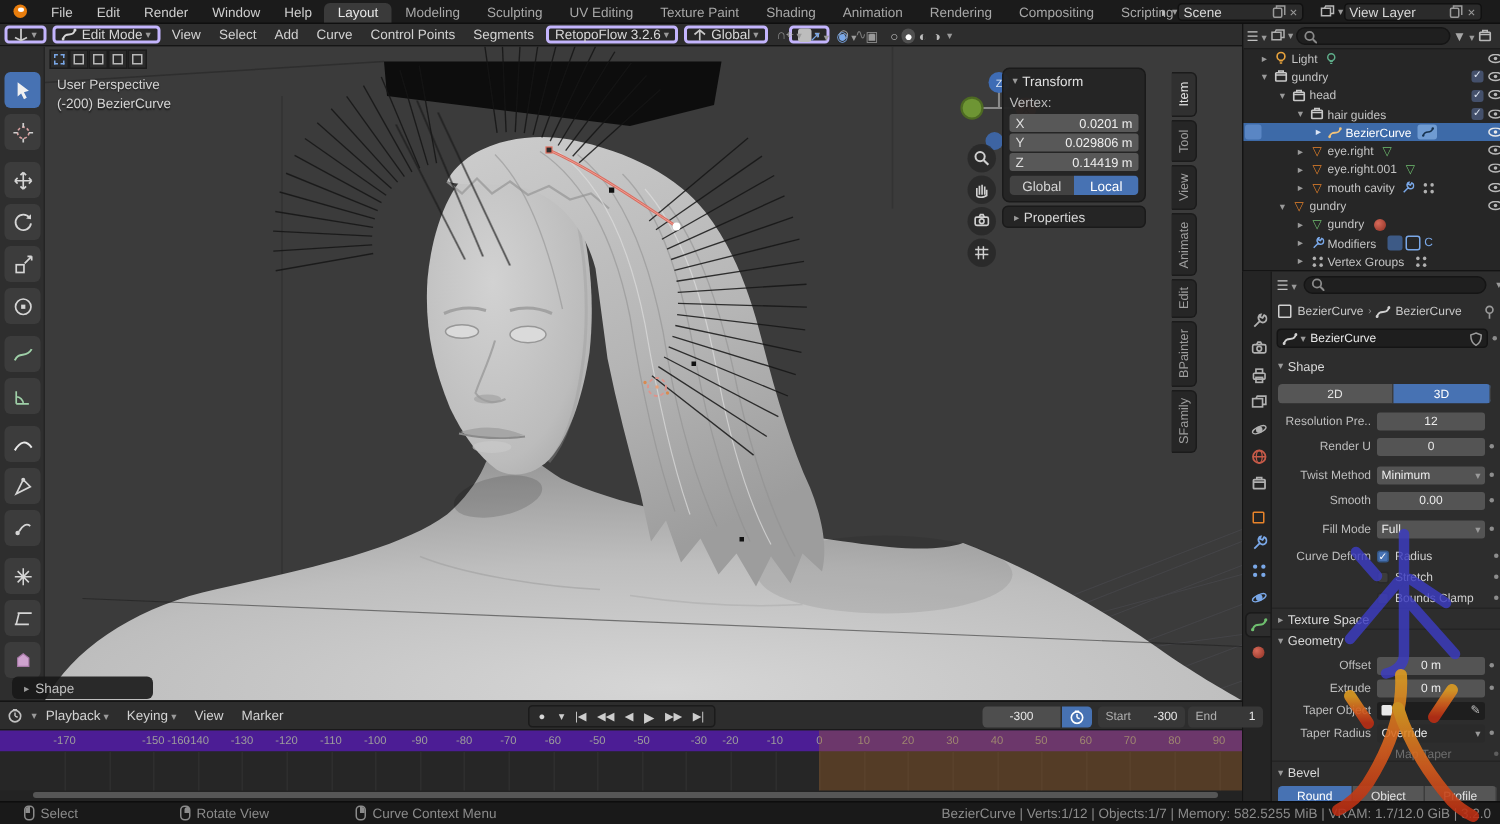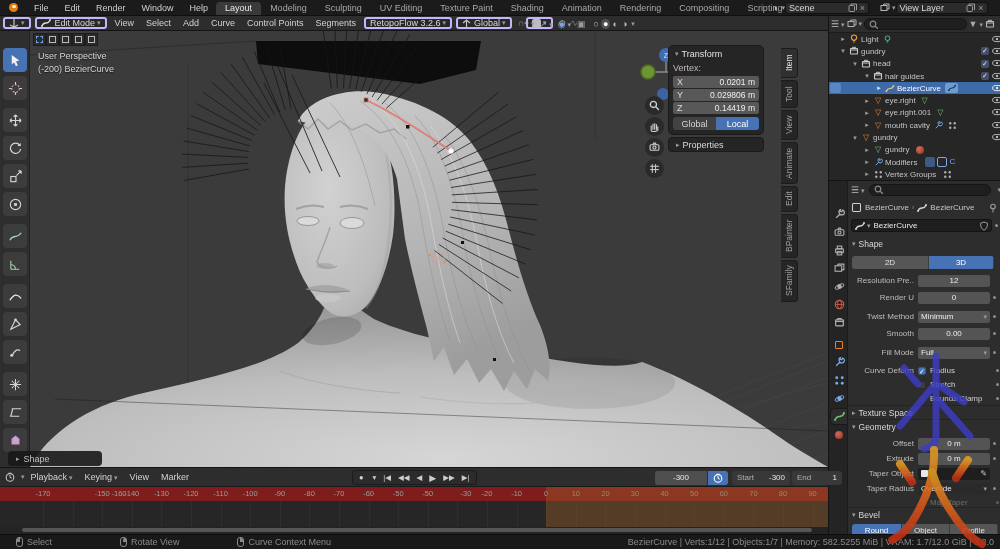--- a/index.html
+++ b/index.html
@@ -79,21 +79,21 @@
   .p-dot{width:3px;height:3px;border-radius:50%;background:#8d8d8d;margin-left:3px;}
   .p-hdr{position:absolute;left:2px;color:#d9d9d9;font-size:8.5px;display:flex;align-items:center;gap:3px;}
   .seg{position:absolute;display:flex;height:13px;border-radius:3px;overflow:hidden;}
   .seg div{display:flex;align-items:center;justify-content:center;background:#565656;color:#e2e2e2;font-size:8px;border-right:1px solid #3c3c3c;}
   .seg div.active{background:#4772b3;color:#fff;}
   .pcb{width:8px;height:8px;border-radius:2px;background:#3c3c3c;border:1px solid #2a2a2a;color:#fff;font-size:7px;line-height:8px;text-align:center;}
   .pcb.on{background:#4772b3;border-color:#355888;}
   
   #timeline{left:0;top:467px;width:828px;height:67px;background:#232323;border-top:1px solid #141414;}
   #tl-hdr{position:absolute;left:0;top:0;width:828px;height:19px;background:#2d2d2d;display:flex;align-items:center;border-bottom:1px solid #1a1a1a;}
-  #tl-ruler{position:absolute;left:0;top:19px;width:828px;height:14px;background:#7f1d1d;padding-left:24px;}
+  #tl-ruler{position:absolute;left:0;top:19px;width:828px;height:14px;background:#4c1d95;padding-left:24px;}
   .tick{position:absolute;top:2px;width:30px;text-align:center;color:#9c9c9c;font-size:7.5px;}
   #tl-canvas{position:absolute;left:0;top:33px;width:828px;height:26px;background:#262626;}
   .vline{position:absolute;top:0;width:1px;height:26px;background:#2e2e2e;}
   #tl-outrange{position:absolute;left:546px;top:19px;width:282px;height:40px;background:rgba(160,96,40,.38);}
   #tl-scroll{position:absolute;left:22px;top:60px;width:790px;height:4px;background:#565656;border-radius:2px;}
   .transport{display:flex;align-items:center;background:#2b2b2b;border:1px solid #1b1b1b;border-radius:3px;height:15px;padding:0 3px;gap:1px;}
   .transport span{padding:0 3px;color:#cdcdcd;font-size:7.5px;}
   .tl-field{height:14px;display:flex;align-items:center;justify-content:center;color:#e8e8e8;font-size:8px;}
   
   #statusbar{left:0;top:534px;width:1000px;height:15px;background:#191919;border-top:1px solid #0d0d0d;display:flex;align-items:center;color:#8b8b8b;}

